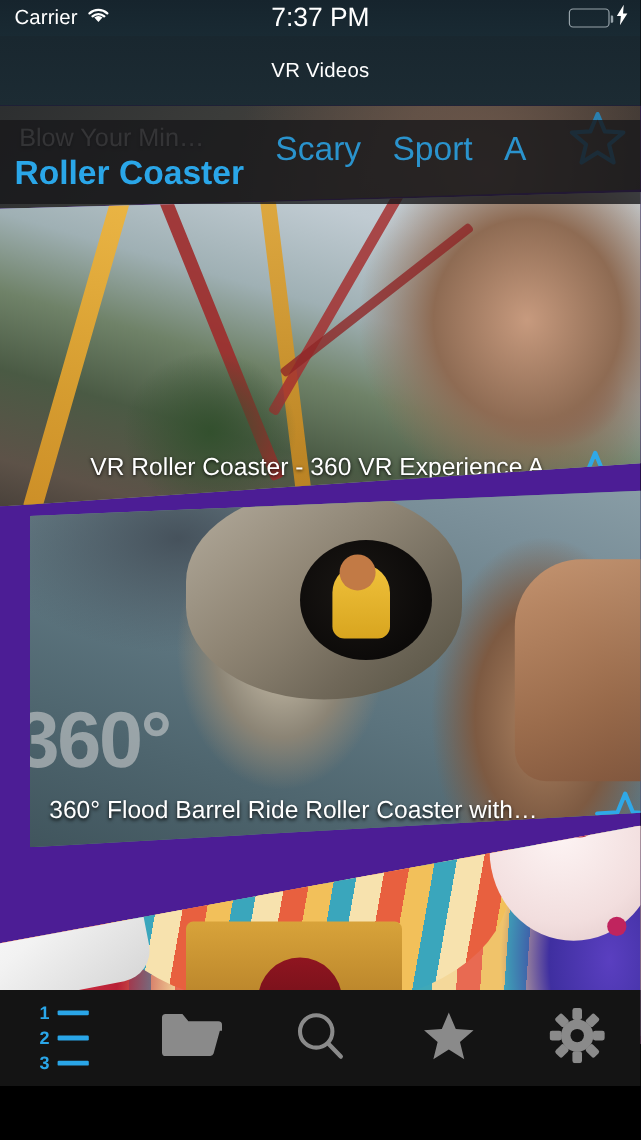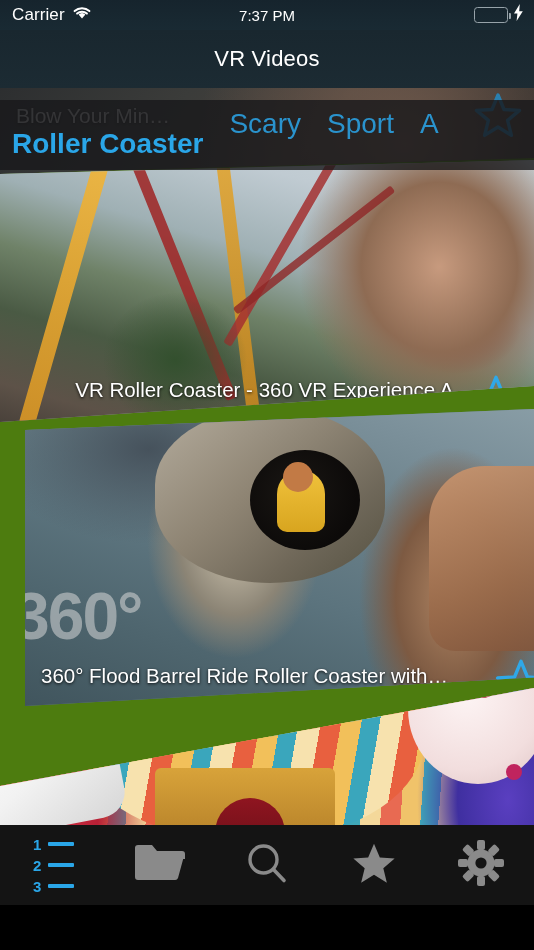--- a/index.html
+++ b/index.html
@@ -22,48 +22,48 @@
     background:linear-gradient(180deg,#16242d 0%,#192a33 100%);
     color:#ffffff;
     display:flex; align-items:center;
     font-size:17px;
     z-index:40;
   }
   .sb-left { position:absolute; left:12px; display:flex; align-items:center; gap:7px; }
   .sb-carrier { font-size:17px; letter-spacing:.1px; color:#fff; }
   .sb-center {
     position:absolute; left:0; width:534px; text-align:center;
-    font-size:15px; font-weight:400; color:#fff;
+    font-size:22px; font-weight:400; color:#fff;
   }
   .sb-right { position:absolute; right:10px; display:flex; align-items:center; gap:5px; }
   .battery {
     width:34px; height:16px; border:1.6px solid #97a3aa; border-radius:3.5px;
     position:relative; padding:1.5px;
   }
   .battery::after {
     content:""; position:absolute; right:-4px; top:4.5px;
     width:2.5px; height:6px; background:#97a3aa; border-radius:0 1px 1px 0;
   }
   .battery-fill { height:100%; width:88%; background:#3ddb5a; border-radius:1.5px; }
 
   
   .navbar {
     position:absolute; top:30px; left:0; width:534px; height:58px;
     background:linear-gradient(180deg,#19272f 0%,#1c2b33 100%);
     display:flex; align-items:center; justify-content:center;
     z-index:39;
   }
   .navbar-title {
-    color:#ffffff; font-size:22px; font-weight:400; letter-spacing:.2px;
+    color:#ffffff; font-size:17px; font-weight:400; letter-spacing:.2px;
   }
 
   
   .content {
     position:absolute; top:88px; left:0; width:534px; height:782px;
-    background:#4d7c0f; overflow:hidden; z-index:5;
+    background:#4c1d95; overflow:hidden; z-index:5;
   }
 
   
   .card {
     position:absolute; left:0; width:534px;
     overflow:hidden;
   }
   .card-img {
     position:absolute; left:-20px; top:-20px; width:574px; height:calc(100% + 40px);
     background-size:cover; background-position:center;

